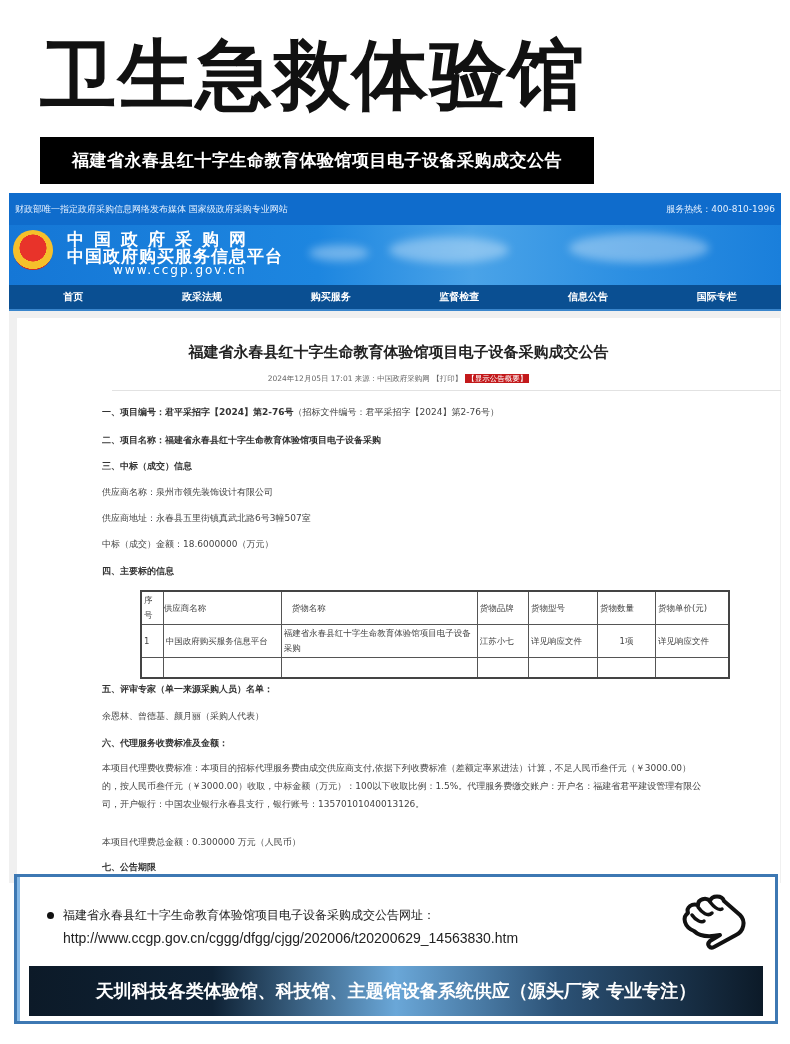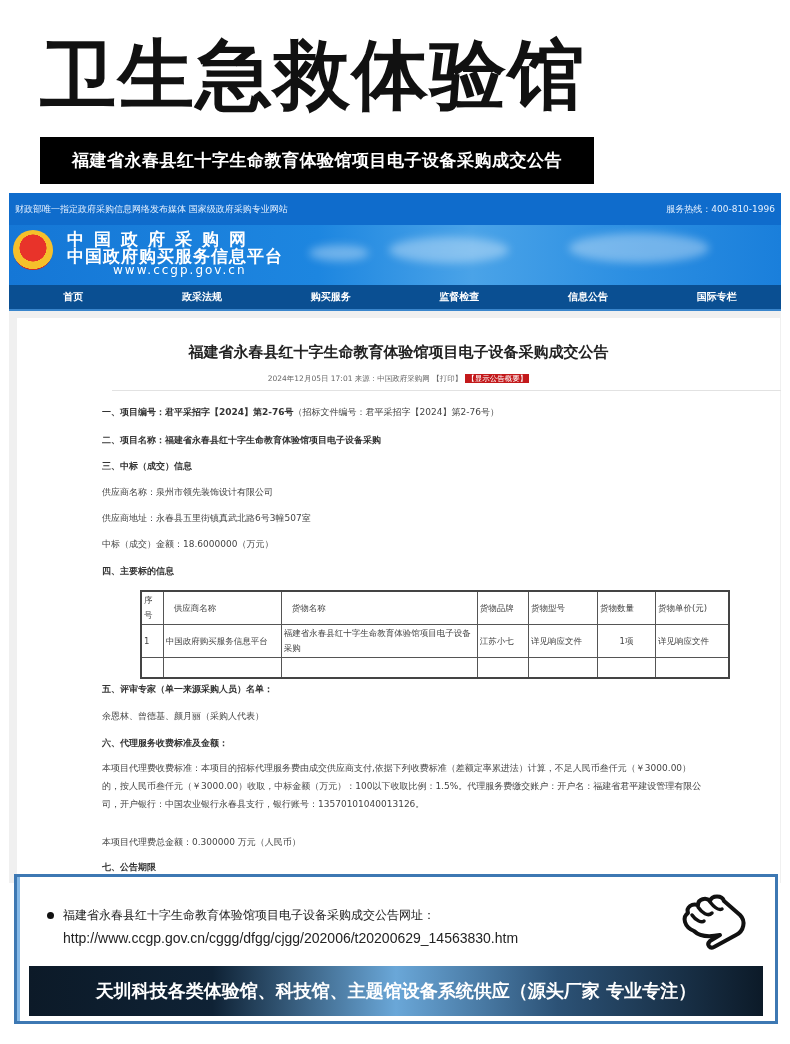--- a/index.html
+++ b/index.html
@@ -136,21 +136,21 @@
           <col style="width:106px">
           <col style="width:176px">
           <col style="width:46px">
           <col style="width:62px">
           <col style="width:52px">
           <col style="width:66px">
       </colgroup>
       <tbody>
           <tr>
         <td>序号</td>
-        <td style="padding-left:10px">供应商名称</td>
+        <td style="padding-left:0">供应商名称</td>
         <td style="padding-left:10px">货物名称</td>
         <td>货物品牌</td>
         <td>货物型号</td>
         <td>货物数量</td>
         <td>货物单价(元)</td>
       </tr>
       <tr>
         <td>1</td>
         <td>中国政府购买服务信息平台</td>
         <td>福建省永春县红十字生命教育体验馆项目电子设备采购</td>

